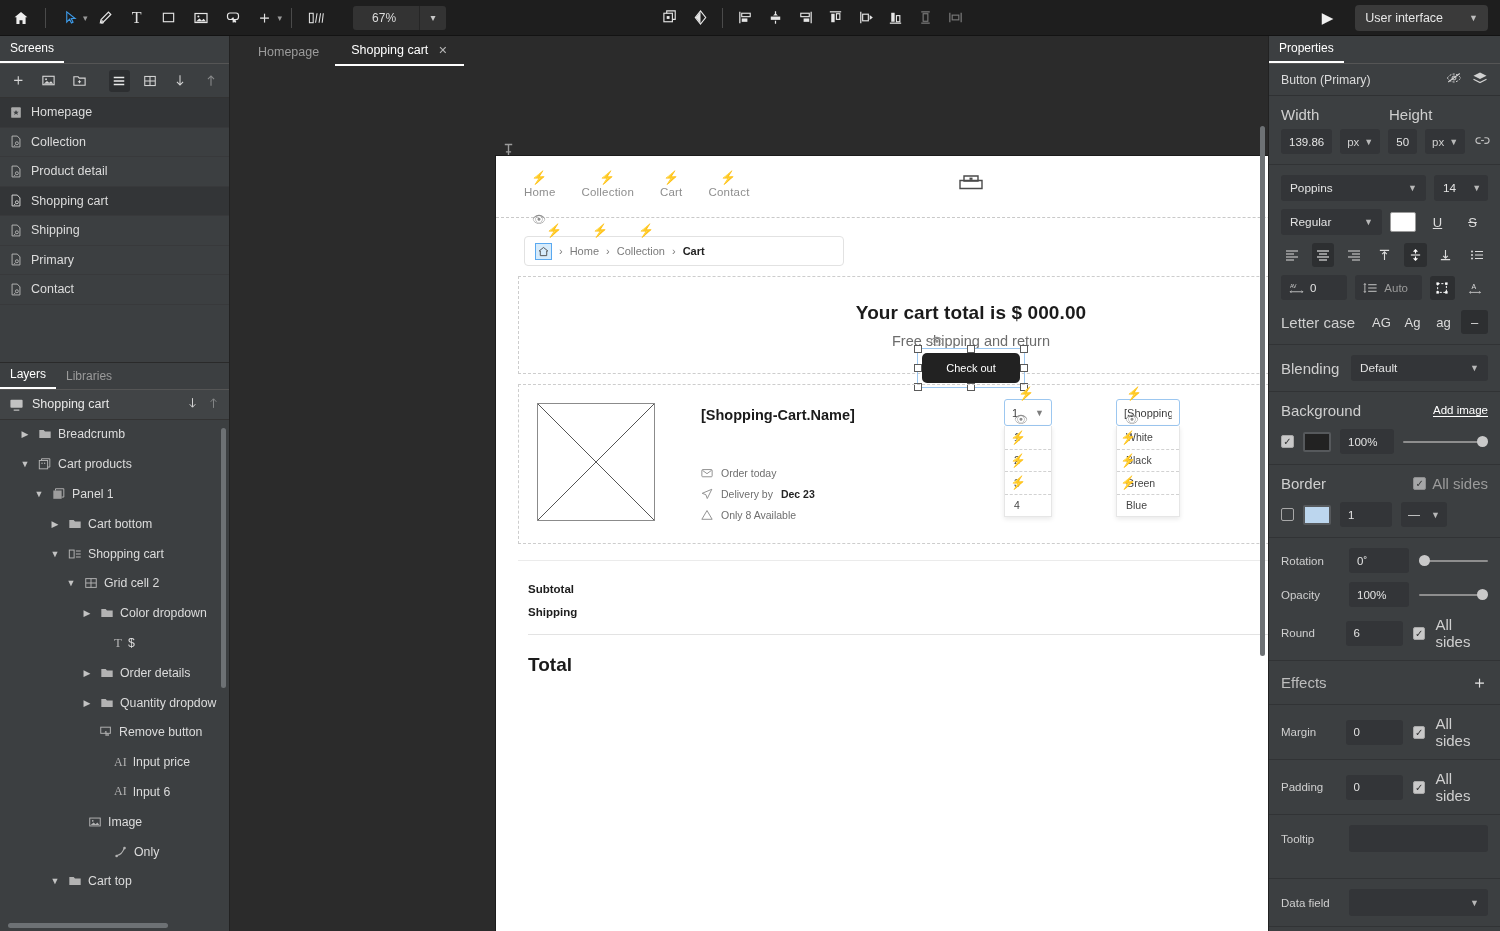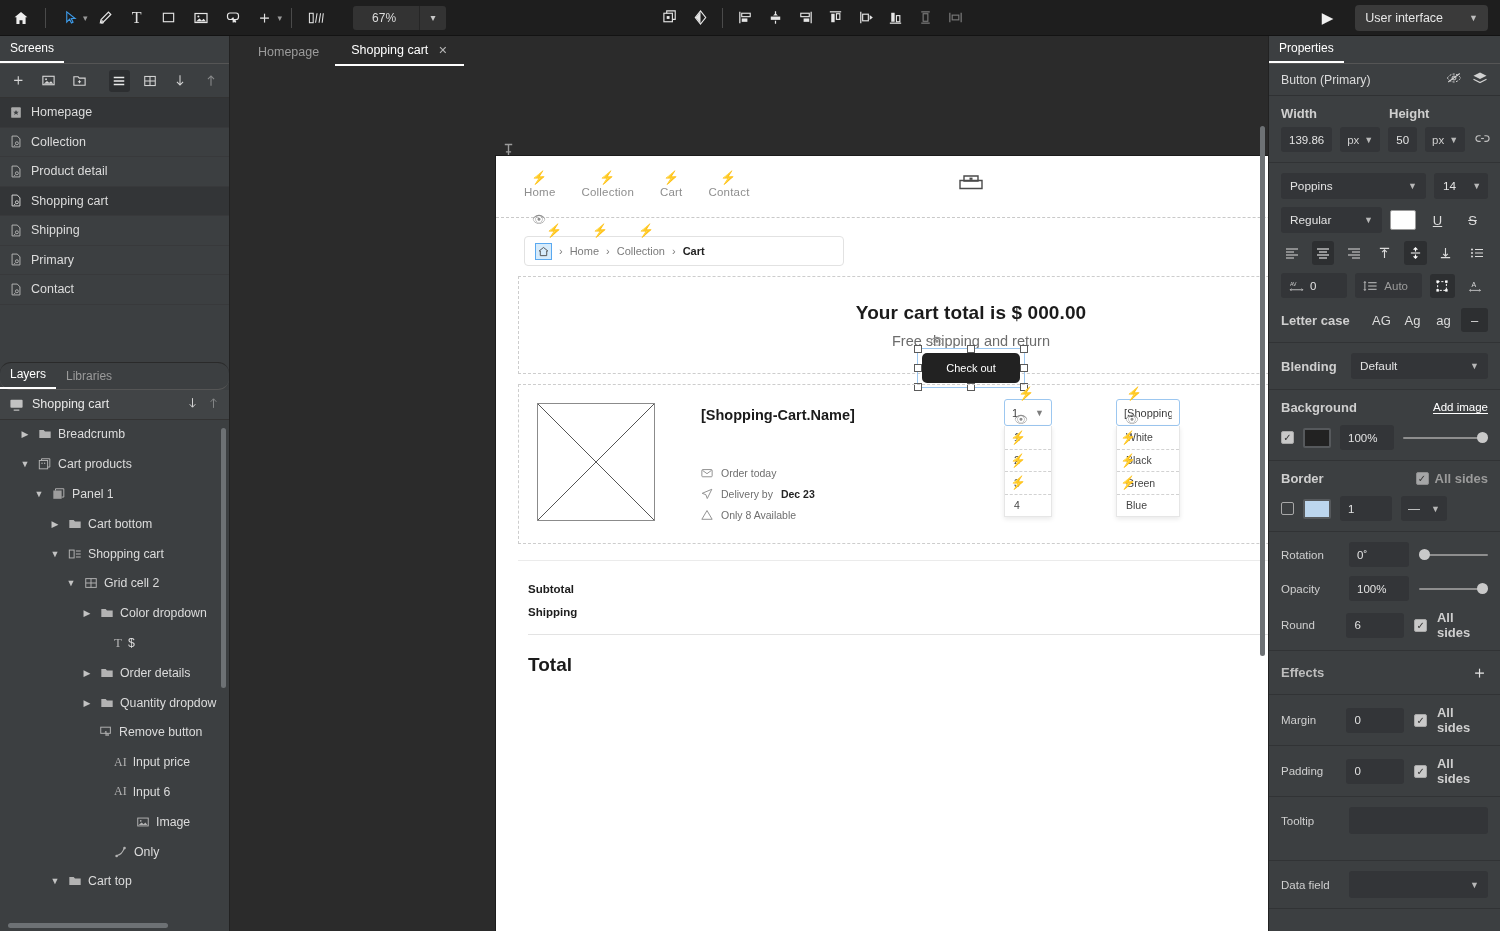--- a/index.html
+++ b/index.html
@@ -64,21 +64,21 @@
   .stb-btn.sel { background: #2d2f31; }
   .stb-spacer { flex: 1; }
   .screens-list { overflow: hidden; }
   .screen-row {
     height: 29.5px; display: flex; align-items: center; gap: 8px; padding-left: 9px;
     font-size: 12.5px; color: #dcdcdc; cursor: pointer; border-bottom: 1px solid #38393b;
   }
   .screen-row.active { background: #333537; }
   .left-spacer { flex: 1; background: #3c3f41; }
 
-  .layers-head { border-top: 1px solid #2a2a2a; border-radius: 11px; }
+  .layers-head { border-top: 1px solid #2a2a2a; }
   .layer-title-row {
     height: 30px; display: flex; align-items: center; padding: 0 9px; gap: 8px;
     border-bottom: 1px solid #333; background: #414446;
   }
   .layer-title-row .nm { flex: 1; font-size: 12.5px; color: #e8e8e8; }
   .layers-tree { flex: 1; overflow: hidden; position: relative; background: #3c3f41; }
   .layer-row {
     height: 29.8px; display: flex; align-items: center; gap: 6px; font-size: 12.3px;
     color: #dcdcdc; cursor: pointer; white-space: nowrap;
   }
@@ -186,21 +186,21 @@
 
   
   .right { width: 232px; background: #3c3f41; border-left: 1px solid #222;
            display: flex; flex-direction: column; }
   .prop-head-row {
     height: 32px; display: flex; align-items: center; padding: 0 12px; gap: 10px;
     border-bottom: 1px solid #2f3133;
   }
   .prop-head-row .nm { flex: 1; font-size: 12.3px; color: #dcdcdc; }
   .sect { padding: 10px 12px; border-bottom: 1px solid #313335; }
-  .lbl-sm { font-size: 13px; color: #cfcfcf; font-weight: bold; }
+  .lbl-sm { font-size: 15px; color: #cfcfcf; }
   .row { display: flex; align-items: center; gap: 8px; }
   .inp {
     background: #333538; border-radius: 3px; height: 25px; display: flex; align-items: center;
     padding: 0 8px; font-size: 11.5px; color: #e3e3e3;
   }
   .unit { background: #333538; border-radius: 3px; height: 25px; display: flex; align-items: center;
           gap: 5px; padding: 0 7px; font-size: 11.5px; color: #cfcfcf; cursor: pointer; }
   .cv { font-size: 9px; color: #b8b8b8; }
   .sel-box {
     background: #333538; border-radius: 3px; height: 26px; display: flex; align-items: center;
@@ -614,21 +614,21 @@
         <div class="layer-row" style="padding-left:94px">
           <span class="tw empty">▶</span>
           <span style="color:#b3b3b3;font-family:'Liberation Serif',serif;font-size:12px">AI</span>
           <span>Input price</span>
         </div>
         <div class="layer-row" style="padding-left:94px">
           <span class="tw empty">▶</span>
           <span style="color:#b3b3b3;font-family:'Liberation Serif',serif;font-size:12px">AI</span>
           <span>Input 6</span>
         </div>
-        <div class="layer-row" style="padding-left:116px">
+        <div class="layer-row" style="padding-left:68px">
           <span class="tw empty">▶</span>
           <span style="display:flex">
               <svg width="14" height="14" viewBox="0 0 16 16">
                 <rect x="2" y="3.5" width="12" height="9" fill="none" stroke="#b3b3b3" stroke-width="1.1"></rect>
                 <circle cx="5.4" cy="6.6" r="1" fill="#b3b3b3"></circle>
                 <path d="M3 11.5l3.4-3 2.3 2 2-1.8 2.3 2.8z" fill="#b3b3b3"></path>
               </svg>
             </span>
           <span>Image</span>
         </div>

